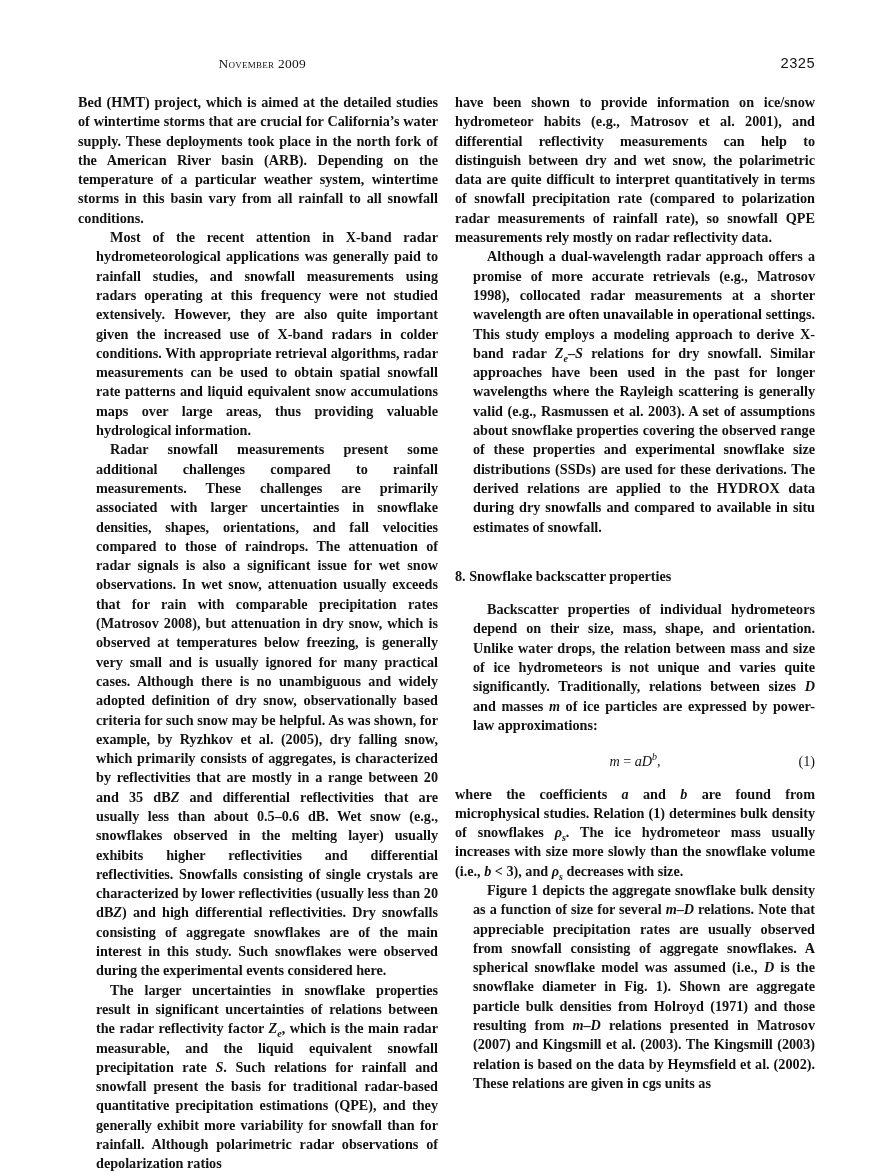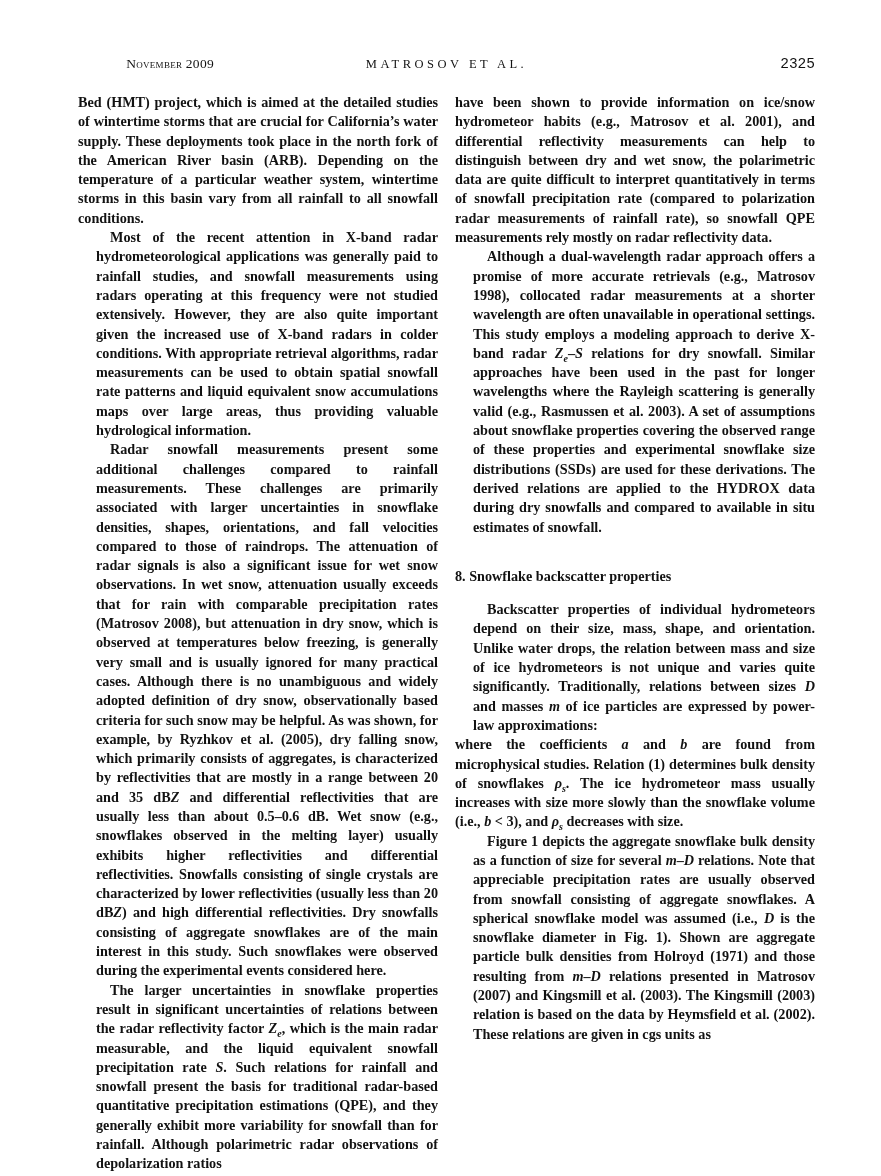--- a/index.html
+++ b/index.html
@@ -70,32 +70,32 @@
     right: 0; top: 0;
   }
   sub, sup { font-size: 0.7em; line-height: 0; }
   i { font-style: italic; }
 </style>
 </head>
 <body>
 
 <header class="page-header">
   <span class="header-left">November 2009</span>
-  <span class="header-center">MATROSOV ET AL.</span>
   <span class="header-right">2325</span>
 </header>
 
 <main class="columns">
   <section class="column">
       <p class="para">Bed (HMT) project, which is aimed at the detailed studies of wintertime storms that are crucial for California’s water supply. These deployments took place in the north fork of the American River basin (ARB). Depending on the temperature of a particular weather system, wintertime storms in this basin vary from all rainfall to all snowfall conditions.</p>
       <p class="para indent">Most of the recent attention in X-band radar hydrometeorological applications was generally paid to rainfall studies, and snowfall measurements using radars operating at this frequency were not studied extensively. However, they are also quite important given the increased use of X-band radars in colder conditions. With appropriate retrieval algorithms, radar measurements can be used to obtain spatial snowfall rate patterns and liquid equivalent snow accumulations maps over large areas, thus providing valuable hydrological information.</p>
       <p class="para indent">Radar snowfall measurements present some additional challenges compared to rainfall measurements. These challenges are primarily associated with larger uncertainties in snowflake densities, shapes, orientations, and fall velocities compared to those of raindrops. The attenuation of radar signals is also a significant issue for wet snow observations. In wet snow, attenuation usually exceeds that for rain with comparable precipitation rates (Matrosov 2008), but attenuation in dry snow, which is observed at temperatures below freezing, is generally very small and is usually ignored for many practical cases. Although there is no unambiguous and widely adopted definition of dry snow, observationally based criteria for such snow may be helpful. As was shown, for example, by Ryzhkov et al. (2005), dry falling snow, which primarily consists of aggregates, is characterized by reflectivities that are mostly in a range between 20 and 35 dB<i>Z</i> and differential reflectivities that are usually less than about 0.5–0.6 dB. Wet snow (e.g., snowflakes observed in the melting layer) usually exhibits higher reflectivities and differential reflectivities. Snowfalls consisting of single crystals are characterized by lower reflectivities (usually less than 20 dB<i>Z</i>) and high differential reflectivities. Dry snowfalls consisting of aggregate snowflakes are of the main interest in this study. Such snowflakes were observed during the experimental events considered here.</p>
       <p class="para indent">The larger uncertainties in snowflake properties result in significant uncertainties of relations between the radar reflectivity factor <i>Z</i><sub><i>e</i></sub>, which is the main radar measurable, and the liquid equivalent snowfall precipitation rate <i>S</i>. Such relations for rainfall and snowfall present the basis for traditional radar-based quantitative precipitation estimations (QPE), and they generally exhibit more variability for snowfall than for rainfall. Although polarimetric radar observations of depolarization ratios</p>
     </section>
   <section class="column">
       <p class="para">have been shown to provide information on ice/snow hydrometeor habits (e.g., Matrosov et al. 2001), and differential reflectivity measurements can help to distinguish between dry and wet snow, the polarimetric data are quite difficult to interpret quantitatively in terms of snowfall precipitation rate (compared to polarization radar measurements of rainfall rate), so snowfall QPE measurements rely mostly on radar reflectivity data.</p>
       <p class="para indent">Although a dual-wavelength radar approach offers a promise of more accurate retrievals (e.g., Matrosov 1998), collocated radar measurements at a shorter wavelength are often unavailable in operational settings. This study employs a modeling approach to derive X-band radar <i>Z</i><sub><i>e</i></sub>–<i>S</i> relations for dry snowfall. Similar approaches have been used in the past for longer wavelengths where the Rayleigh scattering is generally valid (e.g., Rasmussen et al. 2003). A set of assumptions about snowflake properties covering the observed range of these properties and experimental snowflake size distributions (SSDs) are used for these derivations. The derived relations are applied to the HYDROX data during dry snowfalls and compared to available in situ estimates of snowfall.</p>
       <h2 class="section-heading">8. Snowflake backscatter properties</h2>
       <p class="para indent">Backscatter properties of individual hydrometeors depend on their size, mass, shape, and orientation. Unlike water drops, the relation between mass and size of ice hydrometeors is not unique and varies quite significantly. Traditionally, relations between sizes <i>D</i> and masses <i>m</i> of ice particles are expressed by power-law approximations:</p>
+      <div class="equation"><span><i>m</i> = <i>aD</i><sup><i>b</i></sup>,</span><span class="eq-number">(1)</span></div>
       <p class="para">where the coefficients <i>a</i> and <i>b</i> are found from microphysical studies. Relation (1) determines bulk density of snowflakes <i>ρ</i><sub><i>s</i></sub>. The ice hydrometeor mass usually increases with size more slowly than the snowflake volume (i.e., <i>b</i> &lt; 3), and <i>ρ</i><sub><i>s</i></sub> decreases with size.</p>
       <p class="para indent">Figure 1 depicts the aggregate snowflake bulk density as a function of size for several <i>m</i>–<i>D</i> relations. Note that appreciable precipitation rates are usually observed from snowfall consisting of aggregate snowflakes. A spherical snowflake model was assumed (i.e., <i>D</i> is the snowflake diameter in Fig. 1). Shown are aggregate particle bulk densities from Holroyd (1971) and those resulting from <i>m</i>–<i>D</i> relations presented in Matrosov (2007) and Kingsmill et al. (2003). The Kingsmill (2003) relation is based on the data by Heymsfield et al. (2002). These relations are given in cgs units as</p>
     </section>
 </main>
 
 </body></html>

